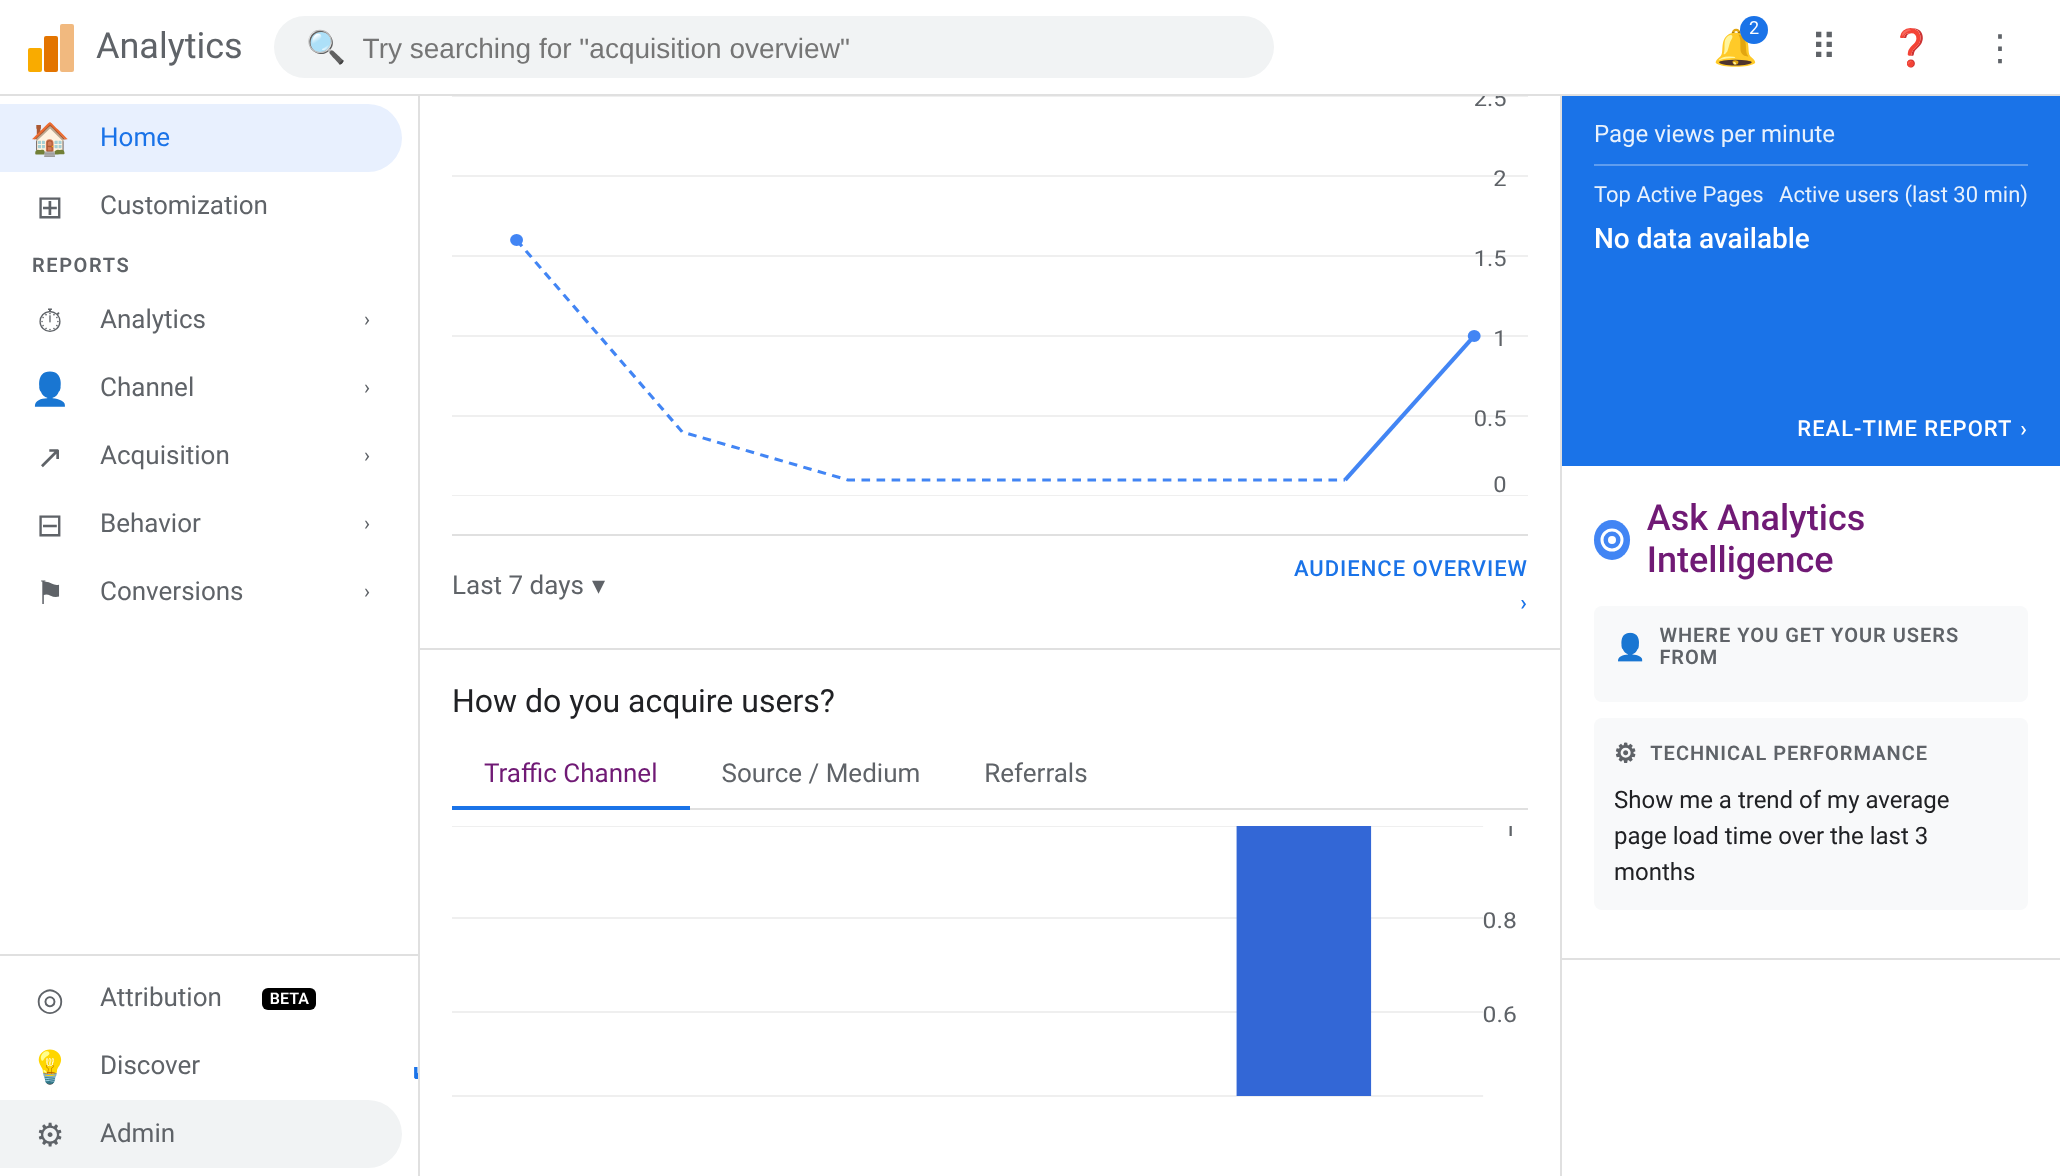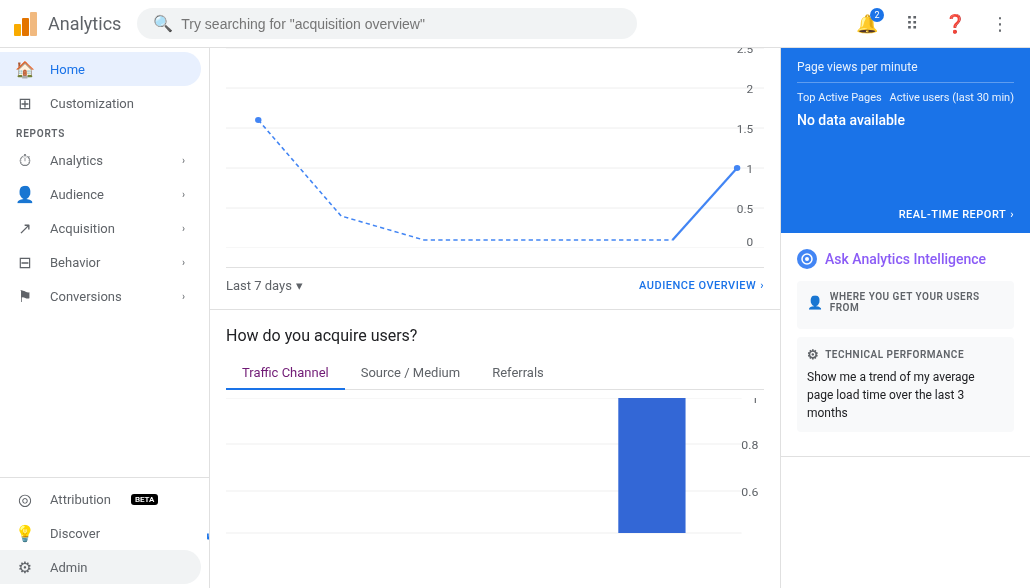--- a/index.html
+++ b/index.html
@@ -248,20 +248,21 @@
       color: #1a73e8;
       font-size: 13px;
       font-weight: 500;
       display: flex;
       align-items: flex-end;
       gap: 4px;
       cursor: pointer;
       letter-spacing: 0.5px;
       text-transform: uppercase;
       font-size: 11px;
+      flex-direction: column;
     }
 
     
     .acquire-section {
       padding: 16px 16px 0 16px;
     }
     .acquire-title {
       font-size: 16px;
       color: #202124;
       margin-bottom: 12px;
@@ -366,22 +367,22 @@
       height: 20px;
       background: #4285f4;
       border-radius: 50%;
       display: flex;
       align-items: center;
       justify-content: center;
       color: #fff;
       font-size: 11px;
     }
     .ask-analytics-title {
-      font-size: 14px;
-      color: #8b5cf6;
+      font-size: 18px;
+      color: #701a75;
       font-weight: 500;
     }
     .analytics-insight-card {
       background: #f8f9fa;
       border-radius: 4px;
       padding: 10px;
       margin-bottom: 8px;
     }
     .insight-label {
       font-size: 10px;
@@ -451,21 +452,21 @@
 
       <div class="sidebar-section-label">REPORTS</div>
 
       <div class="sidebar-item">
         <span class="sidebar-item-icon">⏱</span>
         <span>Analytics</span>
         <span class="expand-icon">›</span>
       </div>
       <div class="sidebar-item">
         <span class="sidebar-item-icon">👤</span>
-        <span>Audience</span>
+        <span>Channel</span>
         <span class="expand-icon">›</span>
       </div>
       <div class="sidebar-item">
         <span class="sidebar-item-icon">↗</span>
         <span>Acquisition</span>
         <span class="expand-icon">›</span>
       </div>
       <div class="sidebar-item">
         <span class="sidebar-item-icon">⊟</span>
         <span>Behavior</span>

